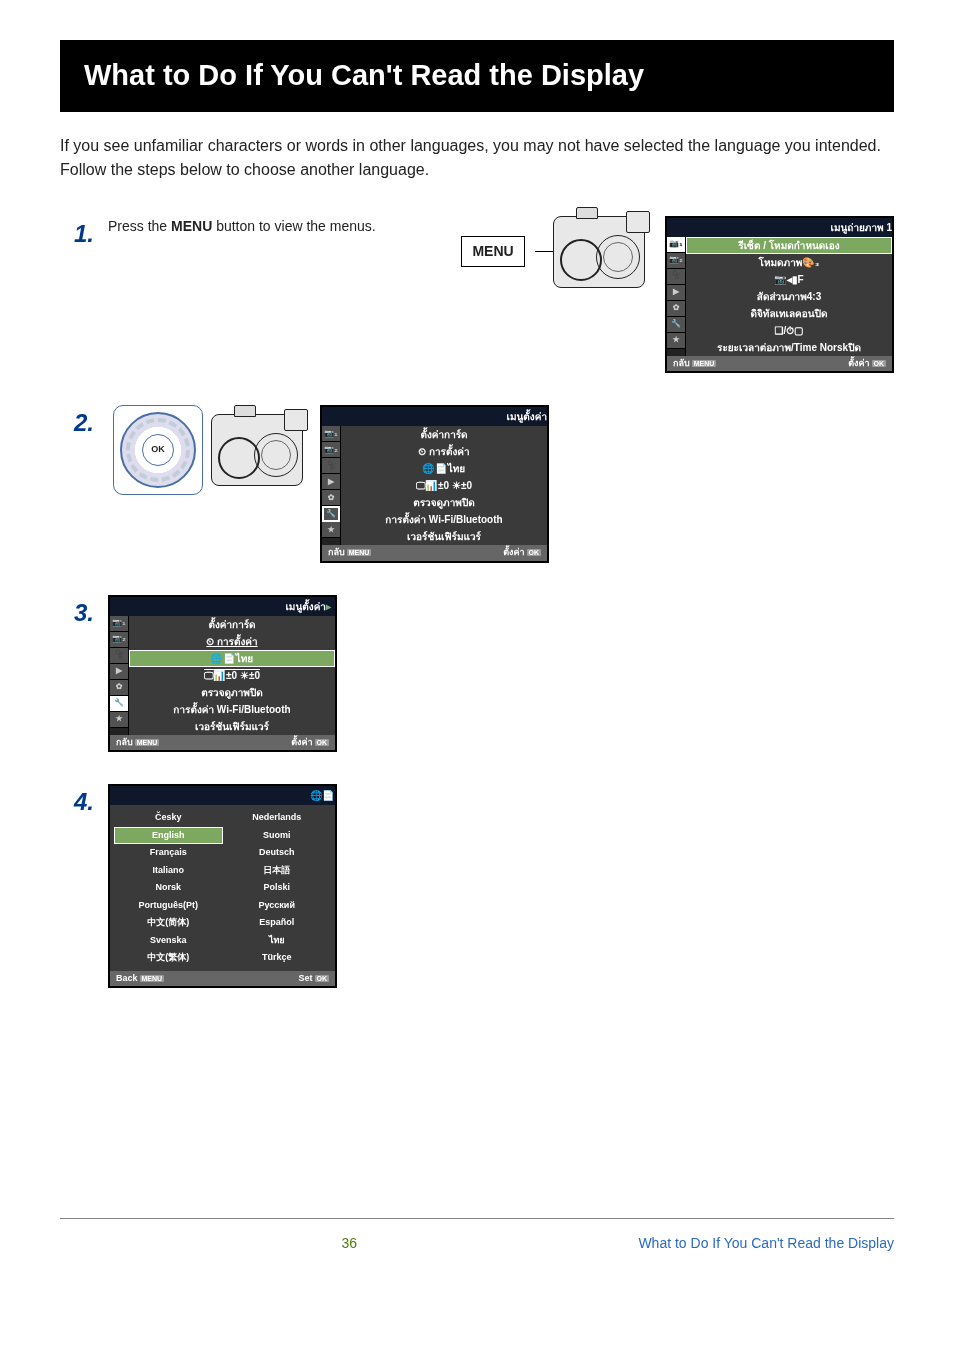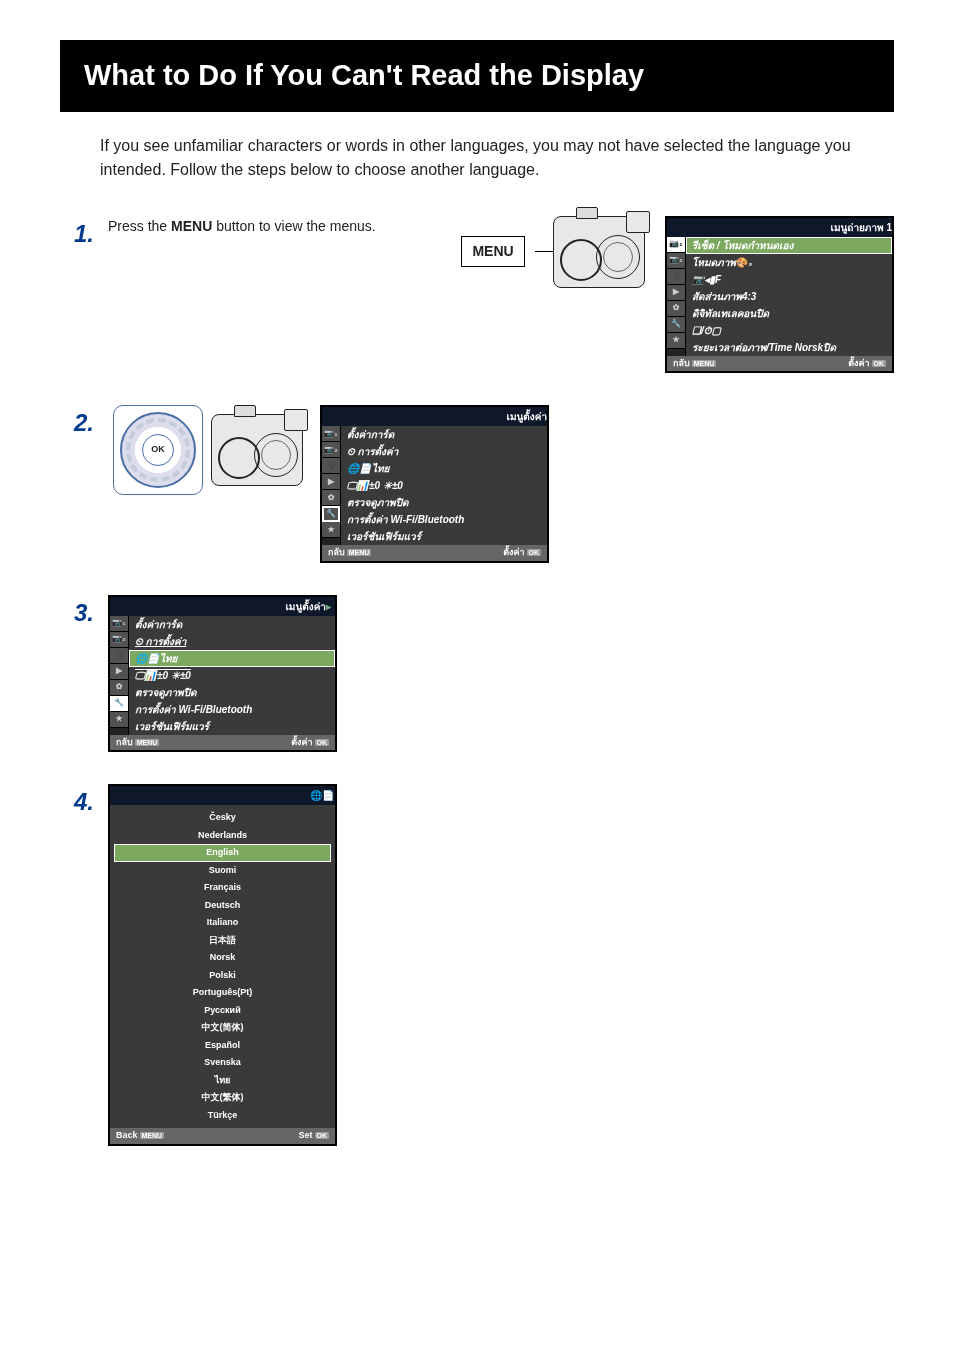--- a/index.html
+++ b/index.html
@@ -16,21 +16,20 @@
     background: #000;
     color: #fff;
     font-size: 29px;
     font-weight: bold;
     padding: 14px 24px;
     margin-bottom: 22px;
   }
   .intro {
     font-size: 16px;
     margin-bottom: 34px;
-    margin-left: 40px;
   }
   .step-row {
     display: flex;
     align-items: flex-start;
     margin-bottom: 32px;
   }
   .step-number {
     width: 48px;
     flex: 0 0 48px;
     font-size: 24px;
@@ -137,44 +136,43 @@
     font-size: 8px;
     color: #ccc;
     background: #525252;
     border-bottom: 1px solid #000;
   }
   .tab-item.active { background: #fff; color: #000; }
   .tab-item.hl { outline: 2px solid #fff; outline-offset: -2px; background:#525252; }
   .scr-rows { flex: 1; }
   .scr-row {
     display: flex;
-    justify-content: flex-start;
+    justify-content: center;
     padding: 1px 6px;
     height: 15px;
     align-items: center;
-    font-style: italic;
   }
   .scr-row.highlight {
     background: #7da85f;
     outline: 1px solid #fff;
     outline-offset: -1px;
     color:#fff;
   }
   .scr-footer {
     display: flex;
     justify-content: space-between;
     padding: 1px 6px;
     background: #666;
     font-size: 9px;
   }
   .scr-footer span small { font-size: 7px; background:#999; padding:0 2px; border-radius:1px; margin-left:2px; }
   .lang-grid {
     flex: 1;
     display: grid;
-    grid-template-columns: repeat(1, 1fr);
+    grid-template-columns: repeat(2, 1fr);
     font-size: 9px;
     text-align: center;
   }
   .lang-grid div { padding: 2px 0; }
   .lang-grid div.highlight { background: #7da85f; outline:1px solid #fff; outline-offset:-1px; }
 
   .page-footer {
     border-top: 1px solid #888;
     margin-top: 230px;
     padding-top: 14px;

